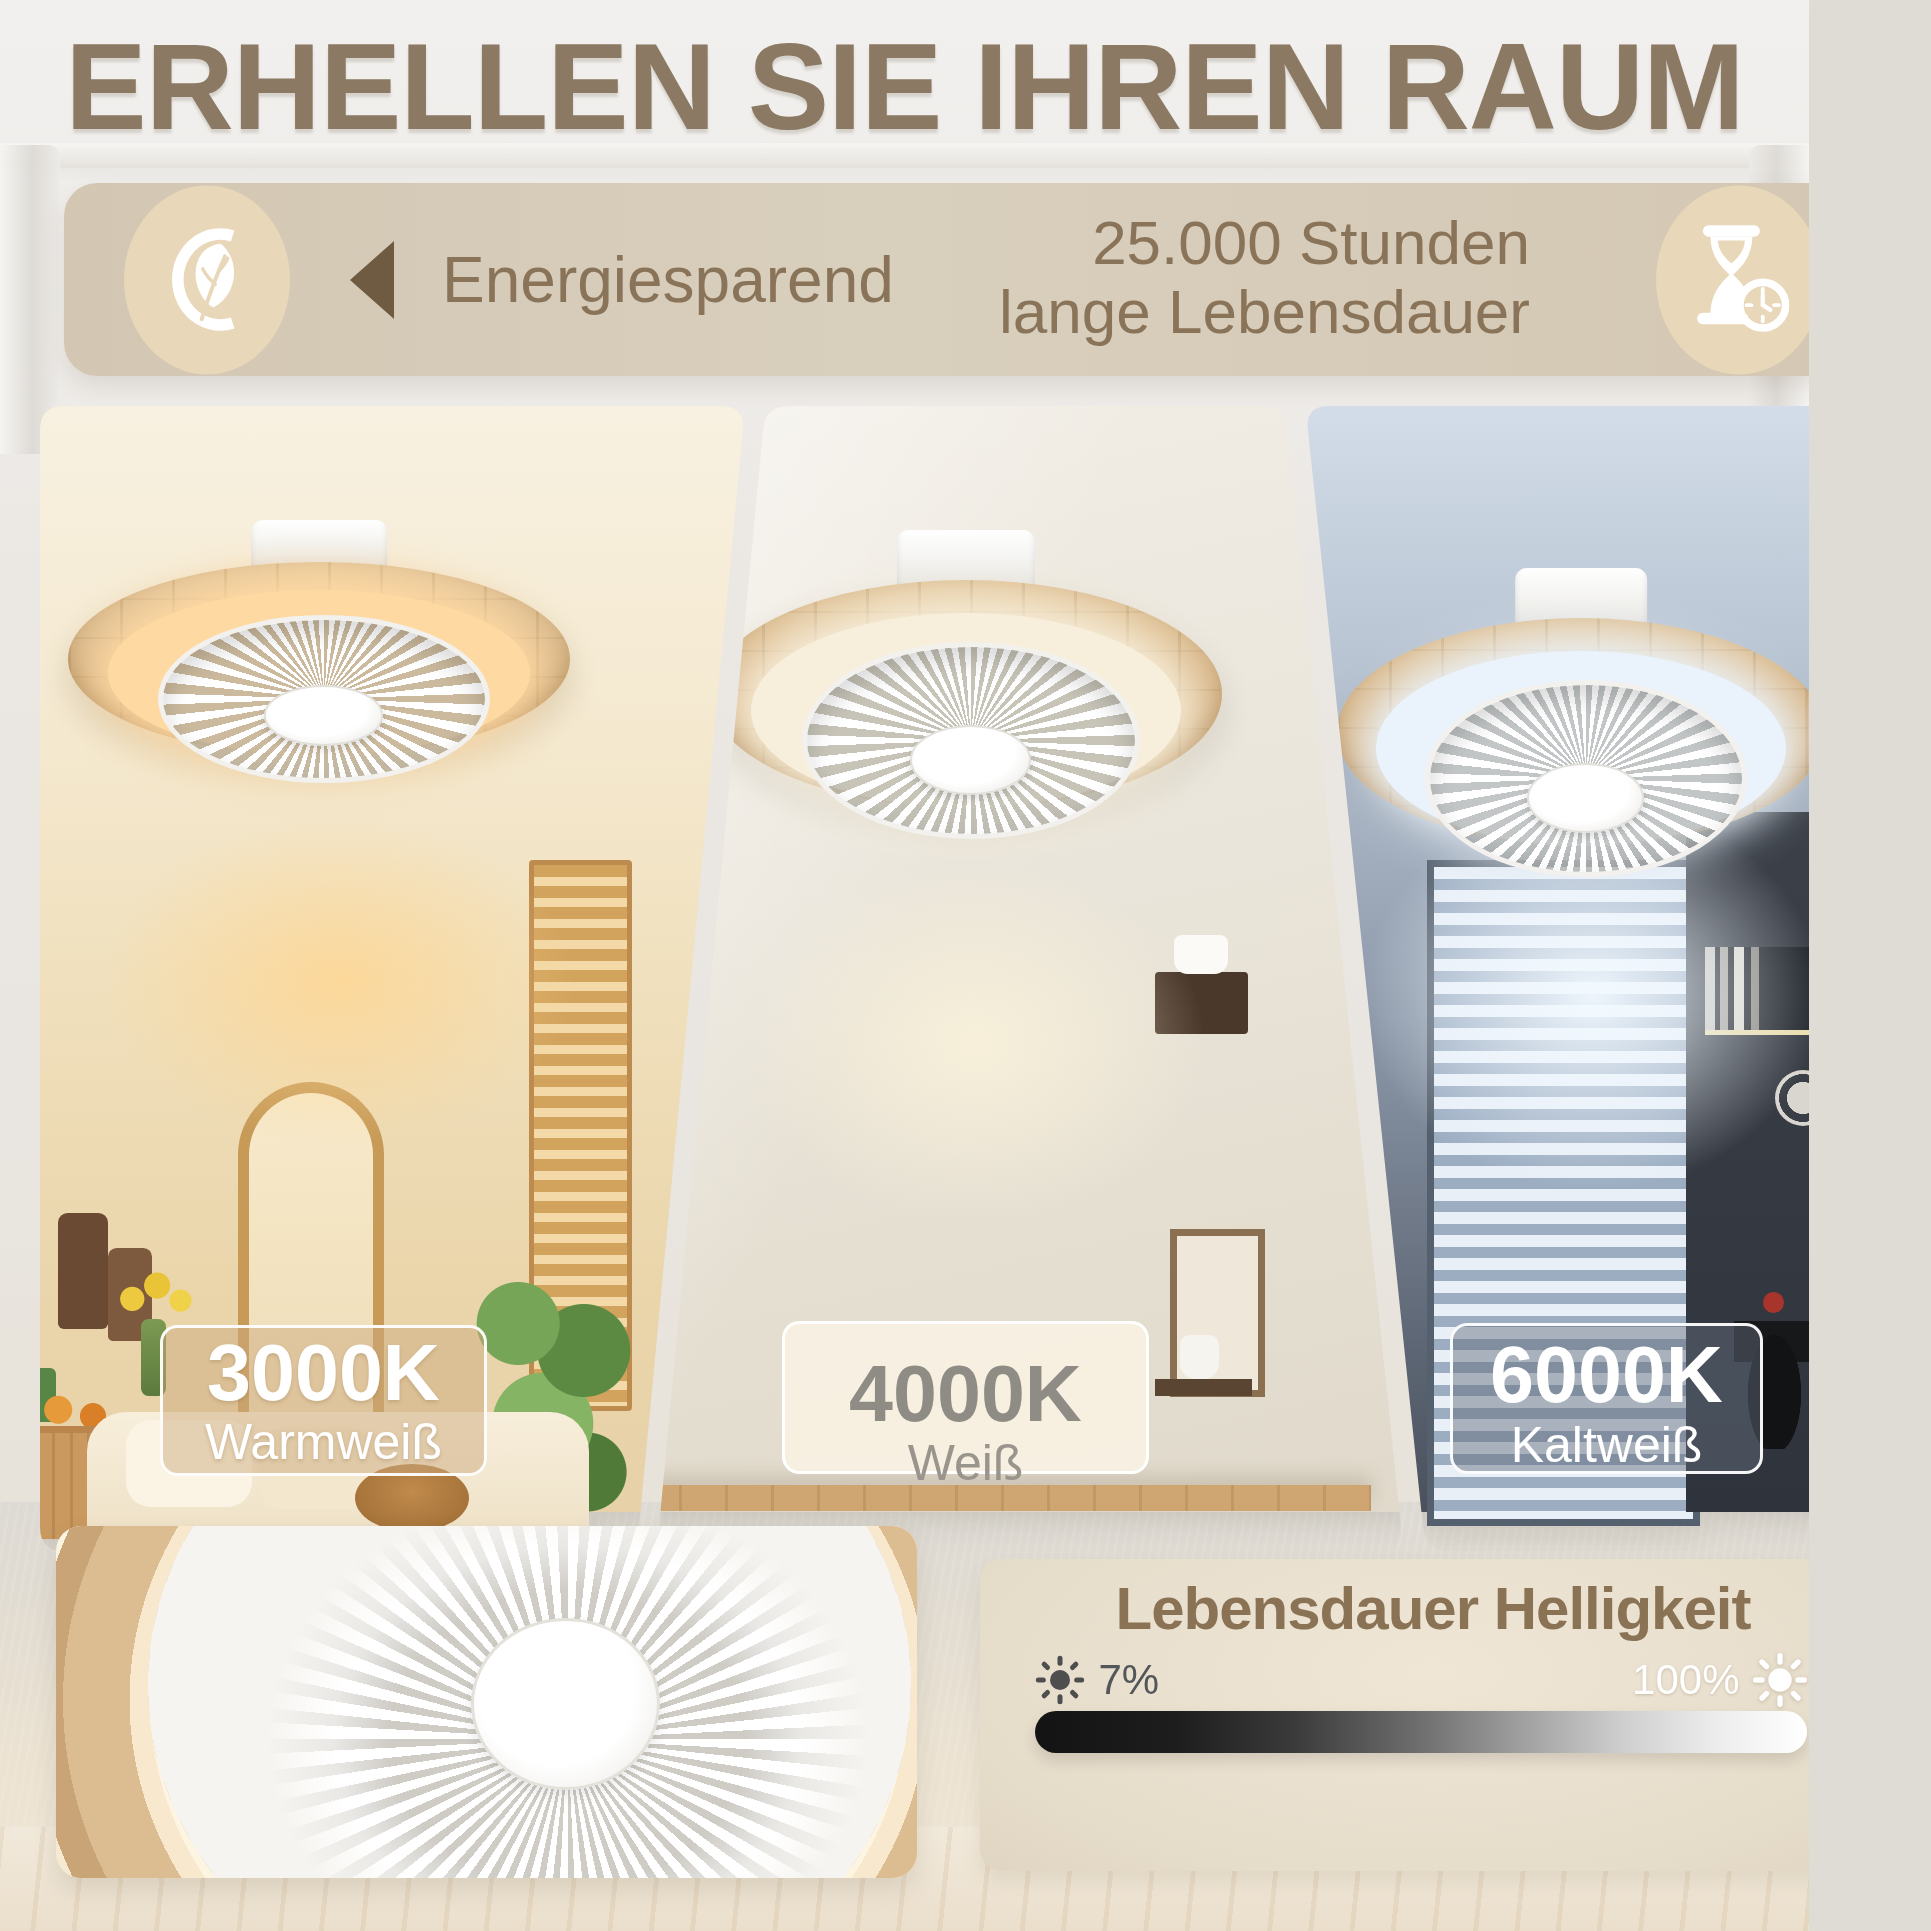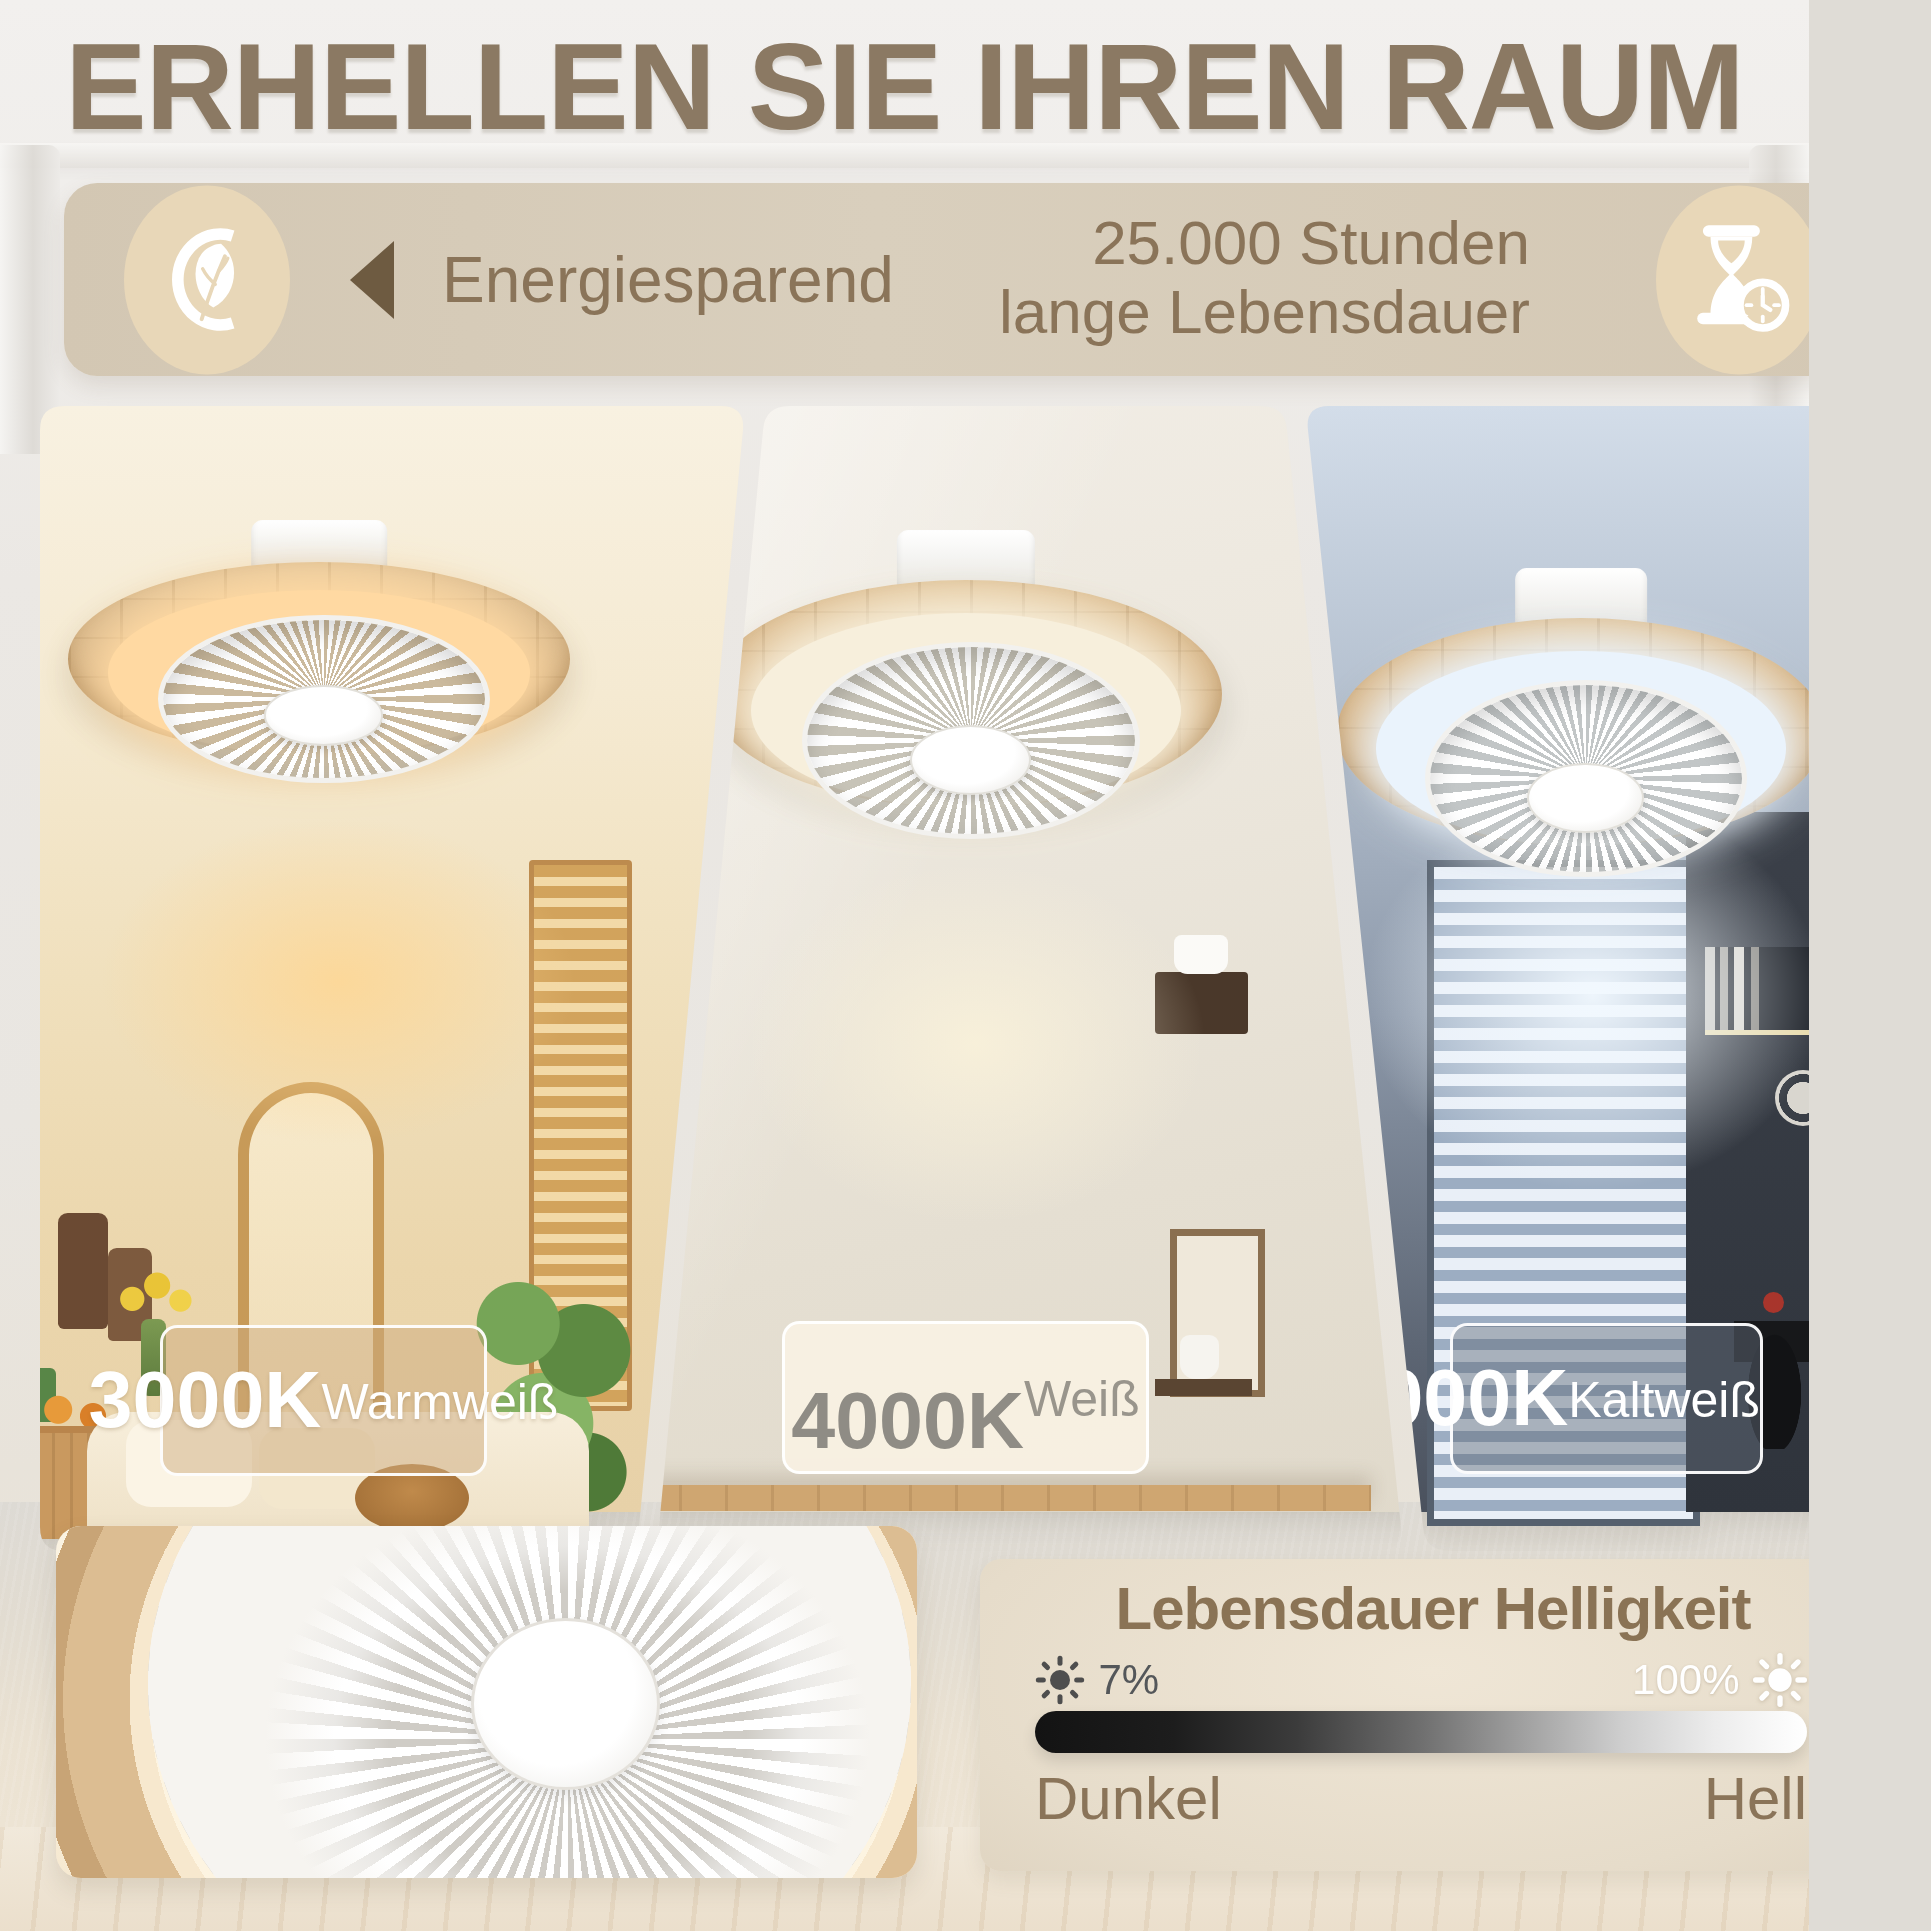--- a/index.html
+++ b/index.html
@@ -67,21 +67,21 @@
   .fan-led{position:absolute;left:8%;top:20%;width:84%;height:47%;border-radius:50%;
     background:var(--glow);box-shadow:0 0 44px 15.4px var(--glow);}
   .fan-cage{position:absolute;left:18%;top:27%;width:64%;height:45%;border-radius:50%;
     background:repeating-conic-gradient(from 12deg,#ffffff 0deg 4deg,rgba(160,160,154,.55) 4deg 8deg);
     border:5.8px solid #f2f1ee;box-shadow:inset 0 11.6px 25px rgba(0,0,0,.16);}
   .fan-hub{position:absolute;left:39%;top:47%;width:23%;height:16%;border-radius:50%;
     background:radial-gradient(ellipse at 45% 38%,#ffffff 0 55%,#e5e3de 100%);
     border:2.9px solid #e2e0da;box-shadow:0 3.9px 9.7px rgba(0,0,0,.14);}
   
   .temp-box{position:absolute;border:3.9px solid rgba(255,255,255,.95);border-radius:17.4px;
-    display:flex;flex-direction:row;align-items:center;justify-content:center;line-height:1.02;}
+    display:flex;flex-direction:column;align-items:center;justify-content:center;line-height:1.02;}
   .temp-k{font-size:79px;font-weight:700;}
   .temp-name{font-size:50px;margin-top:4px;}
   .temp-warm-box{background:rgba(205,172,128,.50);color:#ffffff;text-shadow:0 1.9px 3.9px rgba(120,90,50,.25);}
   .temp-neutral-box{background:rgba(248,241,227,.92);}
   .temp-neutral-box .temp-k{color:#8f8c85;margin-top:48px;}
   .temp-neutral-box .temp-name{color:#99958c;}
   .temp-cool-box{background:rgba(98,108,124,.48);color:#ffffff;justify-content:flex-end;}
   
   .closeup-card{position:absolute;left:56px;top:1526px;width:861px;height:352px;border-radius:25px;overflow:hidden;
     background:linear-gradient(180deg,#fbf3e2,#f6e9d1);box-shadow:0 11.6px 23px rgba(100,85,60,.14);}
@@ -287,20 +287,16 @@
               <line x1="10" y1="10" x2="15" y2="15"></line>
                 <line x1="45" y1="45" x2="50" y2="50"></line>
               <line x1="45" y1="15" x2="50" y2="10"></line>
                 <line x1="10" y1="50" x2="15" y2="45"></line>
             </g>
           </svg>
         </span>
       </span>
     </div>
     <div class="gradient-bar"></div>
-    <div class="control-labels">
-      <span>Dunkel</span>
-      <span>Hell</span>
-    </div>
   </div>
 
 </div>
 
 
 </body></html>

